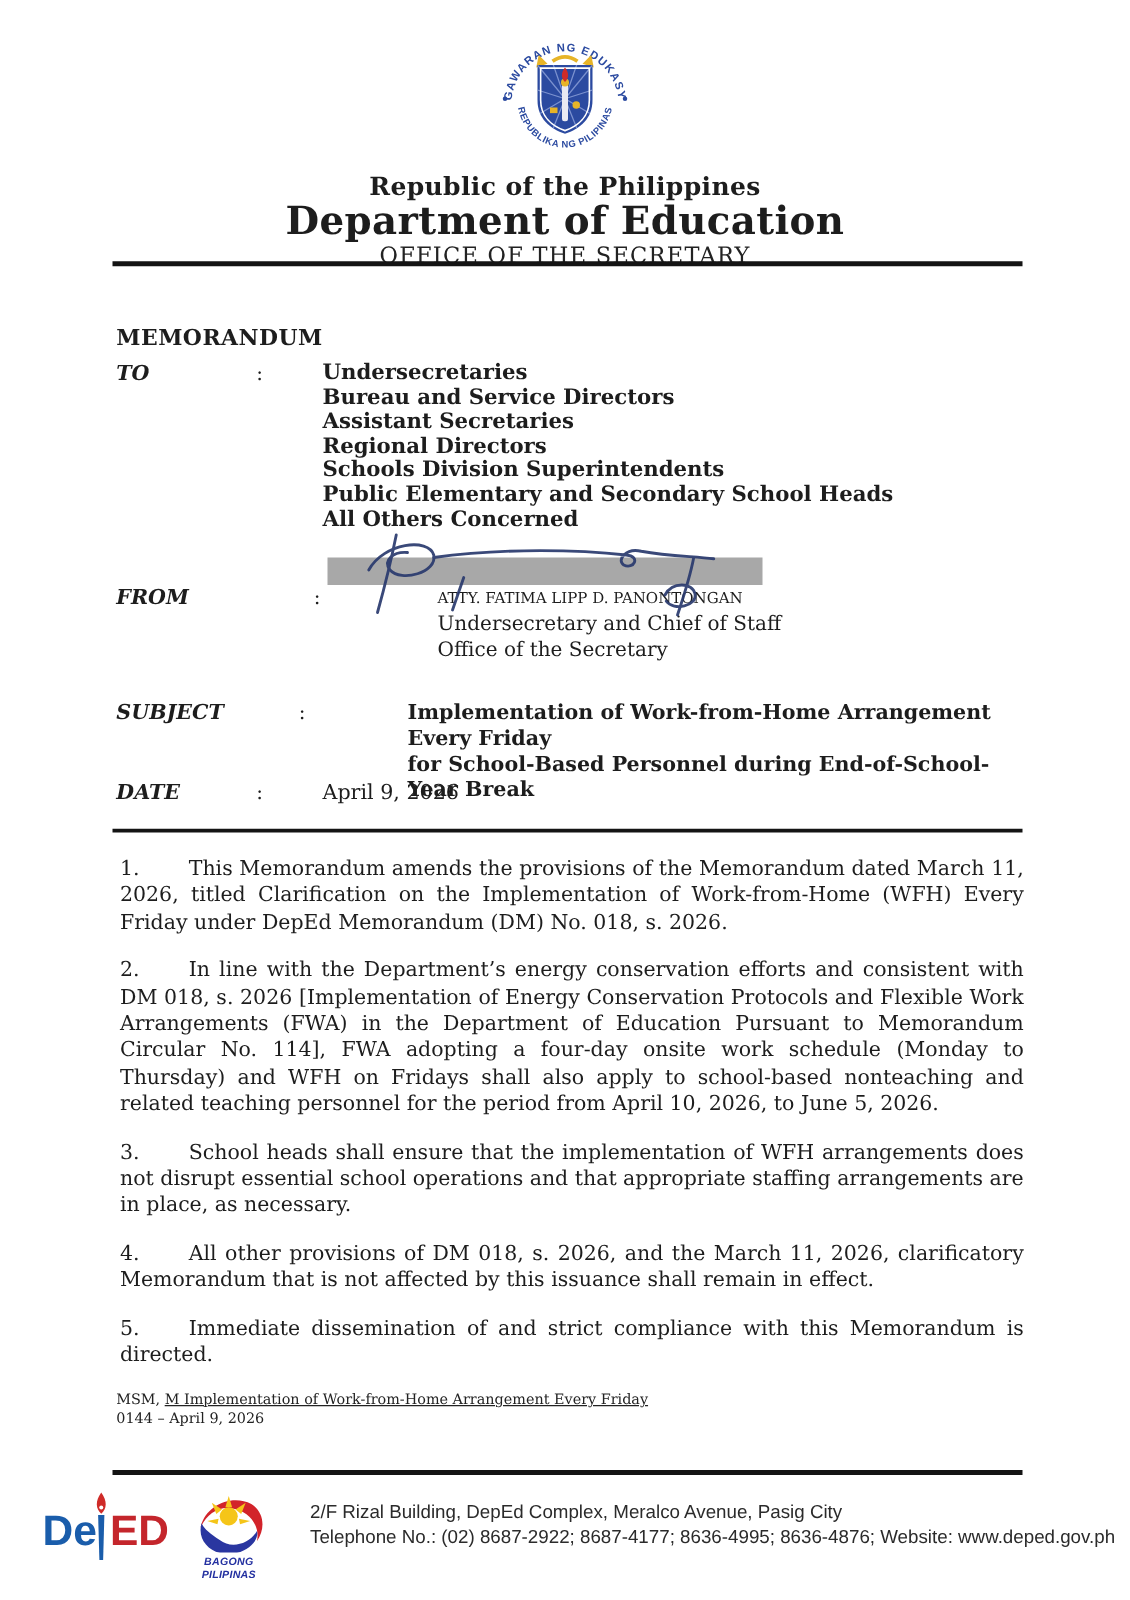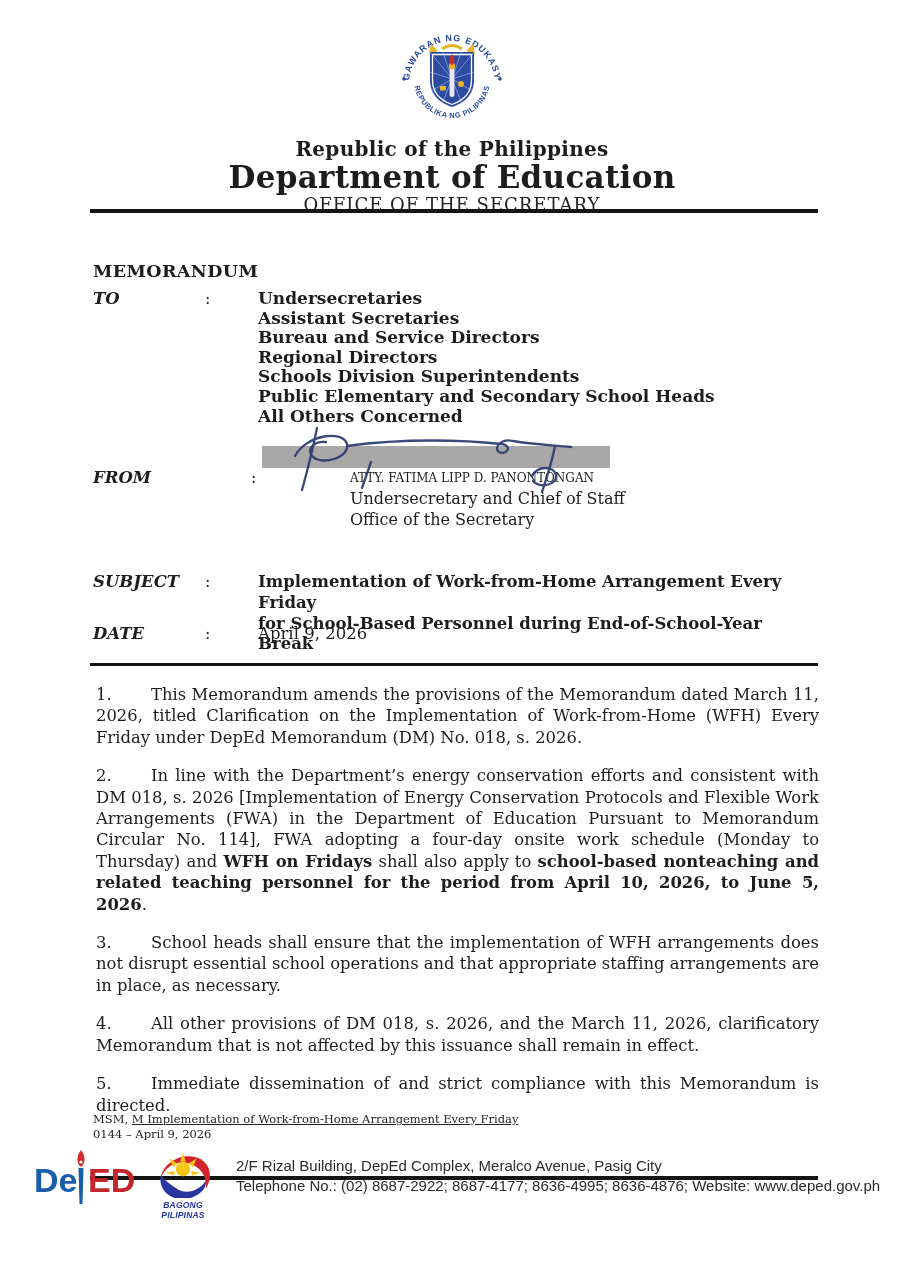--- a/index.html
+++ b/index.html
@@ -17,43 +17,43 @@
   #rule-header{top:209px;height:4px;}
   #rule-date{top:663px;height:3px;}
   #rule-footer{top:1176px;height:4px;}
   
   .memo-title{position:absolute;left:93px;top:261px;font-weight:bold;font-size:17.5px;letter-spacing:.4px;}
   .field{position:absolute;left:93px;width:723px;display:grid;grid-template-columns:112px 53px 1fr;align-items:start;}
   .field .label{font-weight:bold;font-size:16.5px;font-style:italic;}
   .field .colon{font-size:16px;}
   #field-to{top:289px;}
   #field-from{top:468px;gap:46px;}
-  #field-subject{top:572px;}
+  #field-subject{top:560px;gap:34px;}
   #field-date{top:624px;}
   .recipients div{font-weight:bold;font-size:17px;line-height:19.6px;}
   .from-name{font-weight:normal;font-size:12px;line-height:21px;}
   .from-line{font-size:16px;line-height:20.5px;}
   .subject-line{font-weight:bold;font-size:16.5px;line-height:20.8px;}
   .date-value{font-size:16.5px;}
   
   .sig-bar{position:absolute;left:262px;top:446px;width:348px;height:22px;background:#a8a8a8;z-index:1;}
   .sig-svg{position:absolute;left:255px;top:418px;z-index:3;pointer-events:none;}
   
   .body-paragraphs{position:absolute;left:96px;top:684px;width:723px;}
   .para{margin:0 0 17px 0;font-size:16.4px;line-height:21.4px;text-align:justify;}
   .pnum{display:inline-block;width:55px;}
-  .b{font-weight:bold;margin-top:16px;}
+  .b{font-weight:normal;margin-top:16px;}
   
   .reference{position:absolute;left:93px;top:1112px;font-size:11.5px;line-height:14.5px;color:#222;}
   .ref-underline{text-decoration:underline;}
   
-  .footer{position:absolute;left:34px;top:1142px;display:flex;align-items:flex-start;gap:10px;}
+  .footer{position:absolute;left:34px;top:1186px;display:flex;align-items:flex-start;gap:10px;}
   .bagong-block{width:78px;text-align:center;}
   .bagong-caption{font-family:"Liberation Sans",sans-serif;font-size:8.5px;font-weight:bold;font-style:italic;color:#2330a0;letter-spacing:.2px;margin-top:-2px;}
-  .addr{font-family:"Liberation Sans",sans-serif;font-size:15px;line-height:19.5px;color:#2b2b2b;margin-left:4px;padding-top:14px;}
+  .addr{font-family:"Liberation Sans",sans-serif;font-size:15px;line-height:19.5px;color:#2b2b2b;margin-left:16px;padding-top:14px;}
 </style>
 </head>
 <body>
 
 <div class="page">
 
   <div class="letterhead">
     <svg class="seal" width="110" height="112" viewBox="0 0 110 112">
       <defs>
         <path id="arcTop" d="M 12,62 A 43,43 0 0 1 98,62" fill="none"></path>
@@ -104,22 +104,22 @@
 
   <div class="rule" id="rule-header"></div>
 
   <div class="memo-title">MEMORANDUM</div>
 
   <div class="field" id="field-to">
     <div class="label">TO</div>
     <div class="colon">:</div>
     <div class="recipients">
         <div>Undersecretaries</div>
+        <div>Bureau and Service Directors</div>
         <div>Assistant Secretaries</div>
-        <div>Bureau and Service Directors</div>
         <div>Regional Directors</div>
         <div>Schools Division Superintendents</div>
         <div>Public Elementary and Secondary School Heads</div>
         <div>All Others Concerned</div>
       </div>
   </div>
 
   <div class="sig-bar"></div>
   <svg class="sig-svg" width="370" height="85" viewBox="0 0 370 85">
     <g fill="none" stroke="#2a3a6e" stroke-width="2.3" stroke-linecap="round" opacity="0.92">

